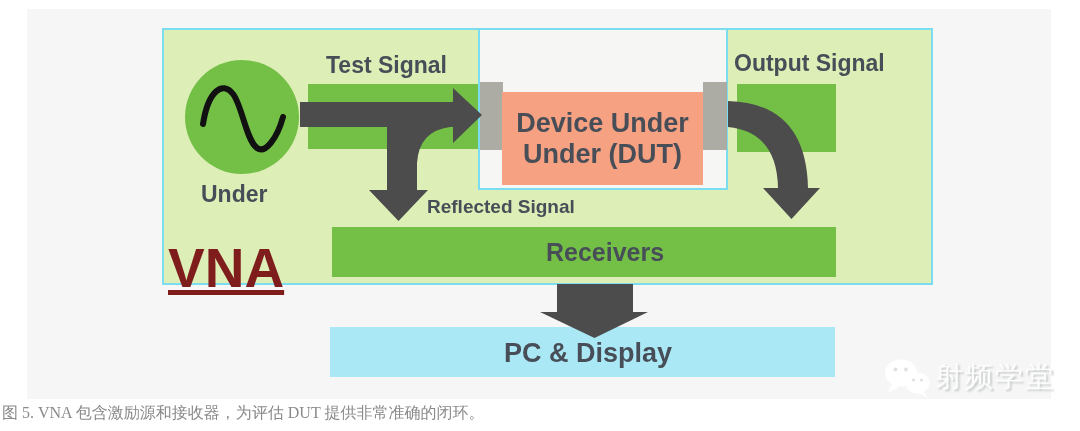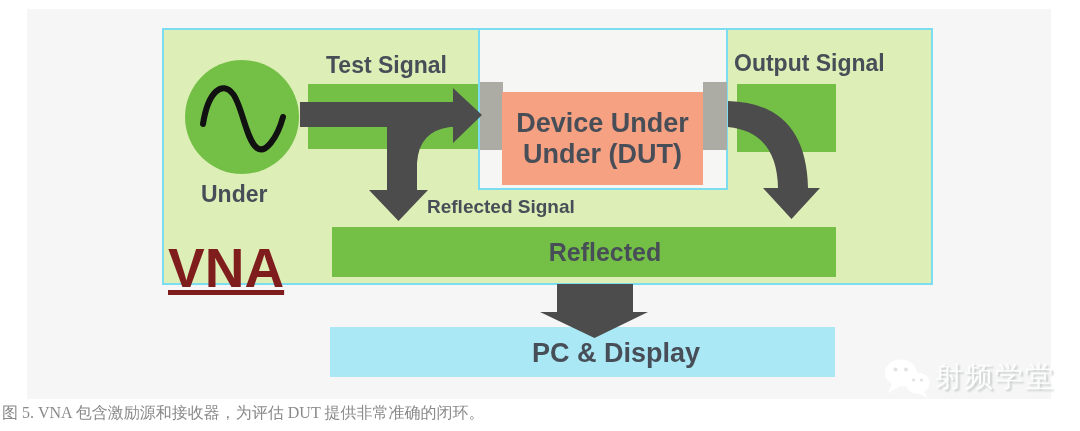--- a/index.html
+++ b/index.html
@@ -35,21 +35,21 @@
     color:#484e57;font-weight:bold;font-size:27px;line-height:31px;text-align:center;margin-top:25px;
   }
   .pc-box{left:330px;top:327px;width:505px;height:50px;background:#a9e8f4;}
   .lbl{color:#484e57;font-weight:bold;white-space:nowrap;}
   .lbl-input{left:326px;top:52px;font-size:23px;}
   .lbl-output{left:734px;top:50px;font-size:23px;}
   .lbl-source{left:201px;top:181px;font-size:23px;}
   .lbl-reflected{left:427px;top:196px;font-size:19px;}
   .lbl-vna{left:168px;top:236px;font-size:55px;color:#7f1d1d;text-decoration:underline;}
   .lbl-receivers{left:605px;top:238px;font-size:25px;transform:translateX(-50%);}
-  .lbl-pc{left:616px;top:338px;font-size:27px;transform:translateX(-50%);}
+  .lbl-pc{left:588px;top:338px;font-size:27px;transform:translateX(-50%);}
   .arrows{left:0;top:0;width:1080px;height:431px;pointer-events:none;}
   .caption{
     left:2px;top:403px;font-size:16px;color:#8a8a8a;white-space:nowrap;font-family:Liberation Serif, serif;
   }
   .watermark{left:883px;top:356px;width:200px;height:44px;}
   .watermark-text{
     position:absolute;left:52px;top:2px;font-size:28px;font-weight:normal;color:#fdfdfd;
     text-shadow:2px 2px 2px #c9cdcb;white-space:nowrap;letter-spacing:2px;
   }
   .wechat-icon{position:absolute;left:0;top:2px;}
@@ -95,21 +95,21 @@
     <path d="M728,101 Q806,103 808,188 L820,188 L791.5,219 L763,188 L778,188 Q777,132 728,127 Z" fill="#4c4c4c"></path>
 
     <polygon points="557,284 633,284 633,312 648,312 594.5,338 540,312 557,312" fill="#4c4c4c"></polygon>
   </svg>
 
   <div class="abs lbl lbl-input">Test Signal</div>
   <div class="abs lbl lbl-output">Output Signal</div>
   <div class="abs lbl lbl-source">Under</div>
   <div class="abs lbl lbl-reflected">Reflected Signal</div>
   <div class="abs lbl lbl-vna">VNA</div>
-  <div class="abs lbl lbl-receivers">Reflected</div>
+  <div class="abs lbl lbl-receivers">Receivers</div>
   <div class="abs lbl lbl-pc">PC &amp; Display</div>
 
   <div class="abs caption">图 5. VNA 包含激励源和接收器，为评估 DUT 提供非常准确的闭环。</div>
 
   <div class="abs watermark">
     <svg class="wechat-icon" width="50" height="42" viewBox="0 0 50 42">
       <ellipse cx="18" cy="15" rx="16" ry="13.5" fill="#ffffff"></ellipse>
       <path d="M9 26 L5 35 L16 29 Z" fill="#ffffff"></path>
       <ellipse cx="34.5" cy="25" rx="12" ry="10.5" fill="#ffffff"></ellipse>
       <path d="M40 33 L45 40 L36 35.5 Z" fill="#ffffff"></path>

